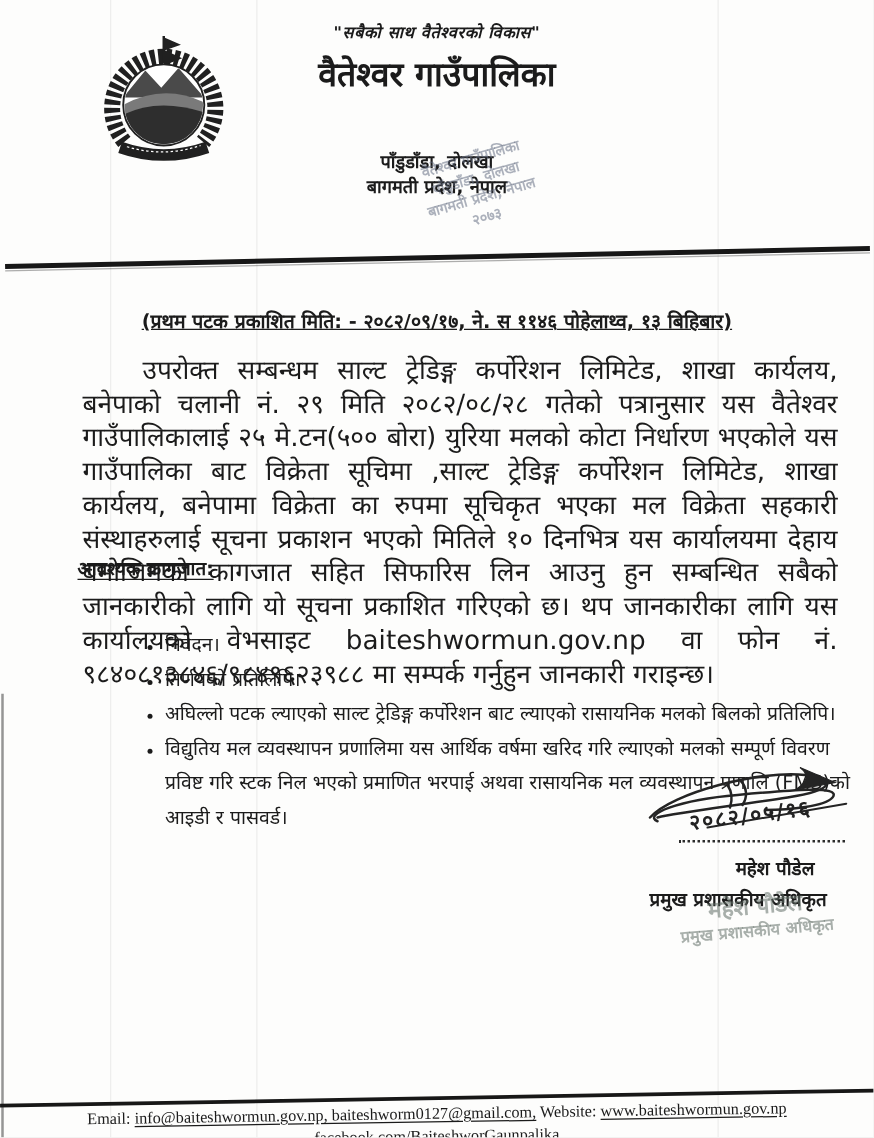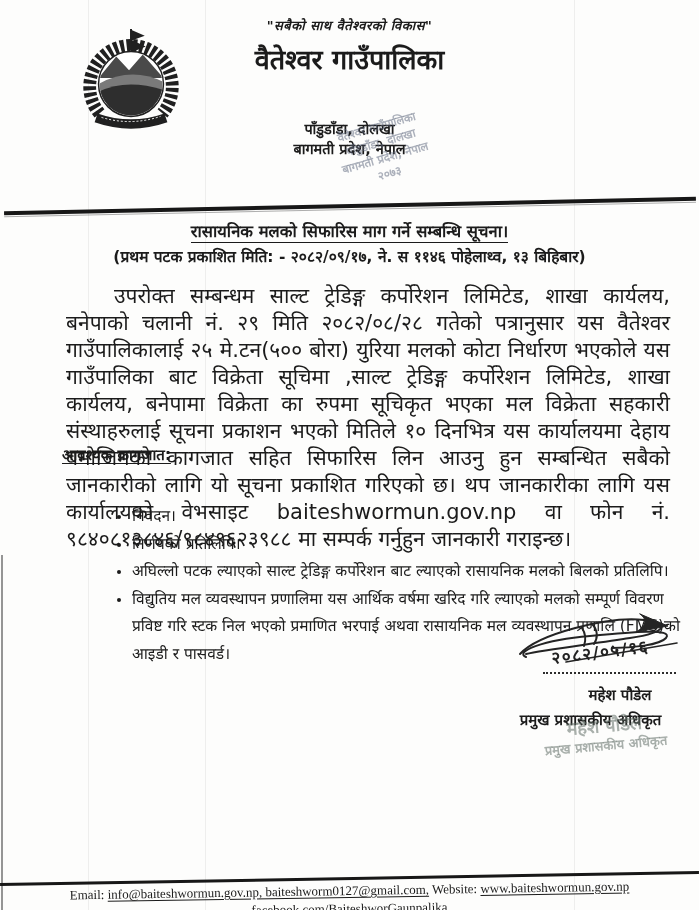--- a/index.html
+++ b/index.html
@@ -26,21 +26,21 @@
     transform:rotate(-16deg);color:rgba(96,106,126,.52);
     font-size:11.5px;line-height:16px;font-weight:bold;
   }
   .rule-top{left:4px;top:204px;width:692px;height:4px;background:#171717;
     transform:rotate(-1.2deg);}
   .rule-top::after{content:"";position:absolute;left:0;top:5px;width:100%;height:1px;background:rgba(23,23,23,.35);}
 
   
   .notice-title{top:219px;font-size:16.5px;font-weight:bold;}
   .notice-title span{border-bottom:1.6px solid #1b1b1b;padding-bottom:1px;}
-  .pub-line{top:245px;font-size:15.5px;font-weight:bold;}
+  .pub-line{top:245px;font-size:15.5px;font-weight:bold;text-decoration:underline;}
   .body-para{
     top:279px;left:62px;width:604px;margin:4px;
     font-size:21px;line-height:27px;text-align:justify;text-indent:48px;
   }
 
   
   .docs-heading{top:444px;left:62px;font-size:15px;font-weight:bold;
     text-decoration:underline;text-underline-offset:3px;}
   .docs-list{top:487px;left:96px;width:560px;margin:16px;padding-left:20px;
     font-size:15.5px;line-height:27.5px;}
@@ -108,23 +108,20 @@
 
   <div class="abs header-stamp">
     <div>वैतेश्वर गाउँपालिका</div>
     <div>पाँडुडाँडा, दोलखा</div>
     <div>बागमती प्रदेश, नेपाल</div>
     <div>२०७३</div>
   </div>
 
   <div class="abs rule-top"></div>
 
-  <div class="abs center notice-title">
-    <span>रासायनिक मलको सिफारिस माग गर्ने सम्बन्धि सूचना।</span>
-  </div>
   <div class="abs center pub-line">(प्रथम पटक प्रकाशित मिति: - २०८२/०९/१७, ने. स ११४६ पोहेलाथ्व, १३ बिहिबार)</div>
 
   <p class="abs body-para">उपरोक्त सम्बन्धम साल्ट ट्रेडिङ्ग कर्पोरेशन लिमिटेड, शाखा कार्यलय, बनेपाको चलानी नं. २९ मिति २०८२/०८/२८ गतेको पत्रानुसार यस वैतेश्वर गाउँपालिकालाई २५ मे.टन(५०० बोरा) युरिया मलको कोटा निर्धारण भएकोले यस गाउँपालिका बाट विक्रेता सूचिमा ,साल्ट ट्रेडिङ्ग कर्पोरेशन लिमिटेड, शाखा कार्यलय, बनेपामा विक्रेता का रुपमा सूचिकृत भएका मल विक्रेता सहकारी संस्थाहरुलाई सूचना प्रकाशन भएको मितिले १० दिनभित्र यस कार्यालयमा देहाय बमोजिमको कागजात सहित सिफारिस लिन आउनु हुन सम्बन्धित सबैको जानकारीको लागि यो सूचना प्रकाशित गरिएको छ। थप जानकारीका लागि यस कार्यालयको वेभसाइट baiteshwormun.gov.np वा फोन नं. ९८४०८१३८४६/९८४९६२३९८८ मा सम्पर्क गर्नुहुन जानकारी गराइन्छ।</p>
 
   <div class="abs docs-heading">आवश्यक कागजात:</div>
   <ul class="abs docs-list">
     <li>निवेदन।</li>
     <li>निर्णयको प्रतिलिपि।</li>
     <li>अघिल्लो पटक ल्याएको साल्ट ट्रेडिङ्ग कर्पोरेशन बाट ल्याएको रासायनिक मलको बिलको प्रतिलिपि।</li>
     <li>विद्युतिय मल व्यवस्थापन प्रणालिमा यस आर्थिक वर्षमा खरिद गरि ल्याएको मलको सम्पूर्ण विवरण प्रविष्ट गरि स्टक निल भएको प्रमाणित भरपाई अथवा रासायनिक मल व्यवस्थापन प्रणालि (FMS)को आइडी र पासवर्ड।</li>

